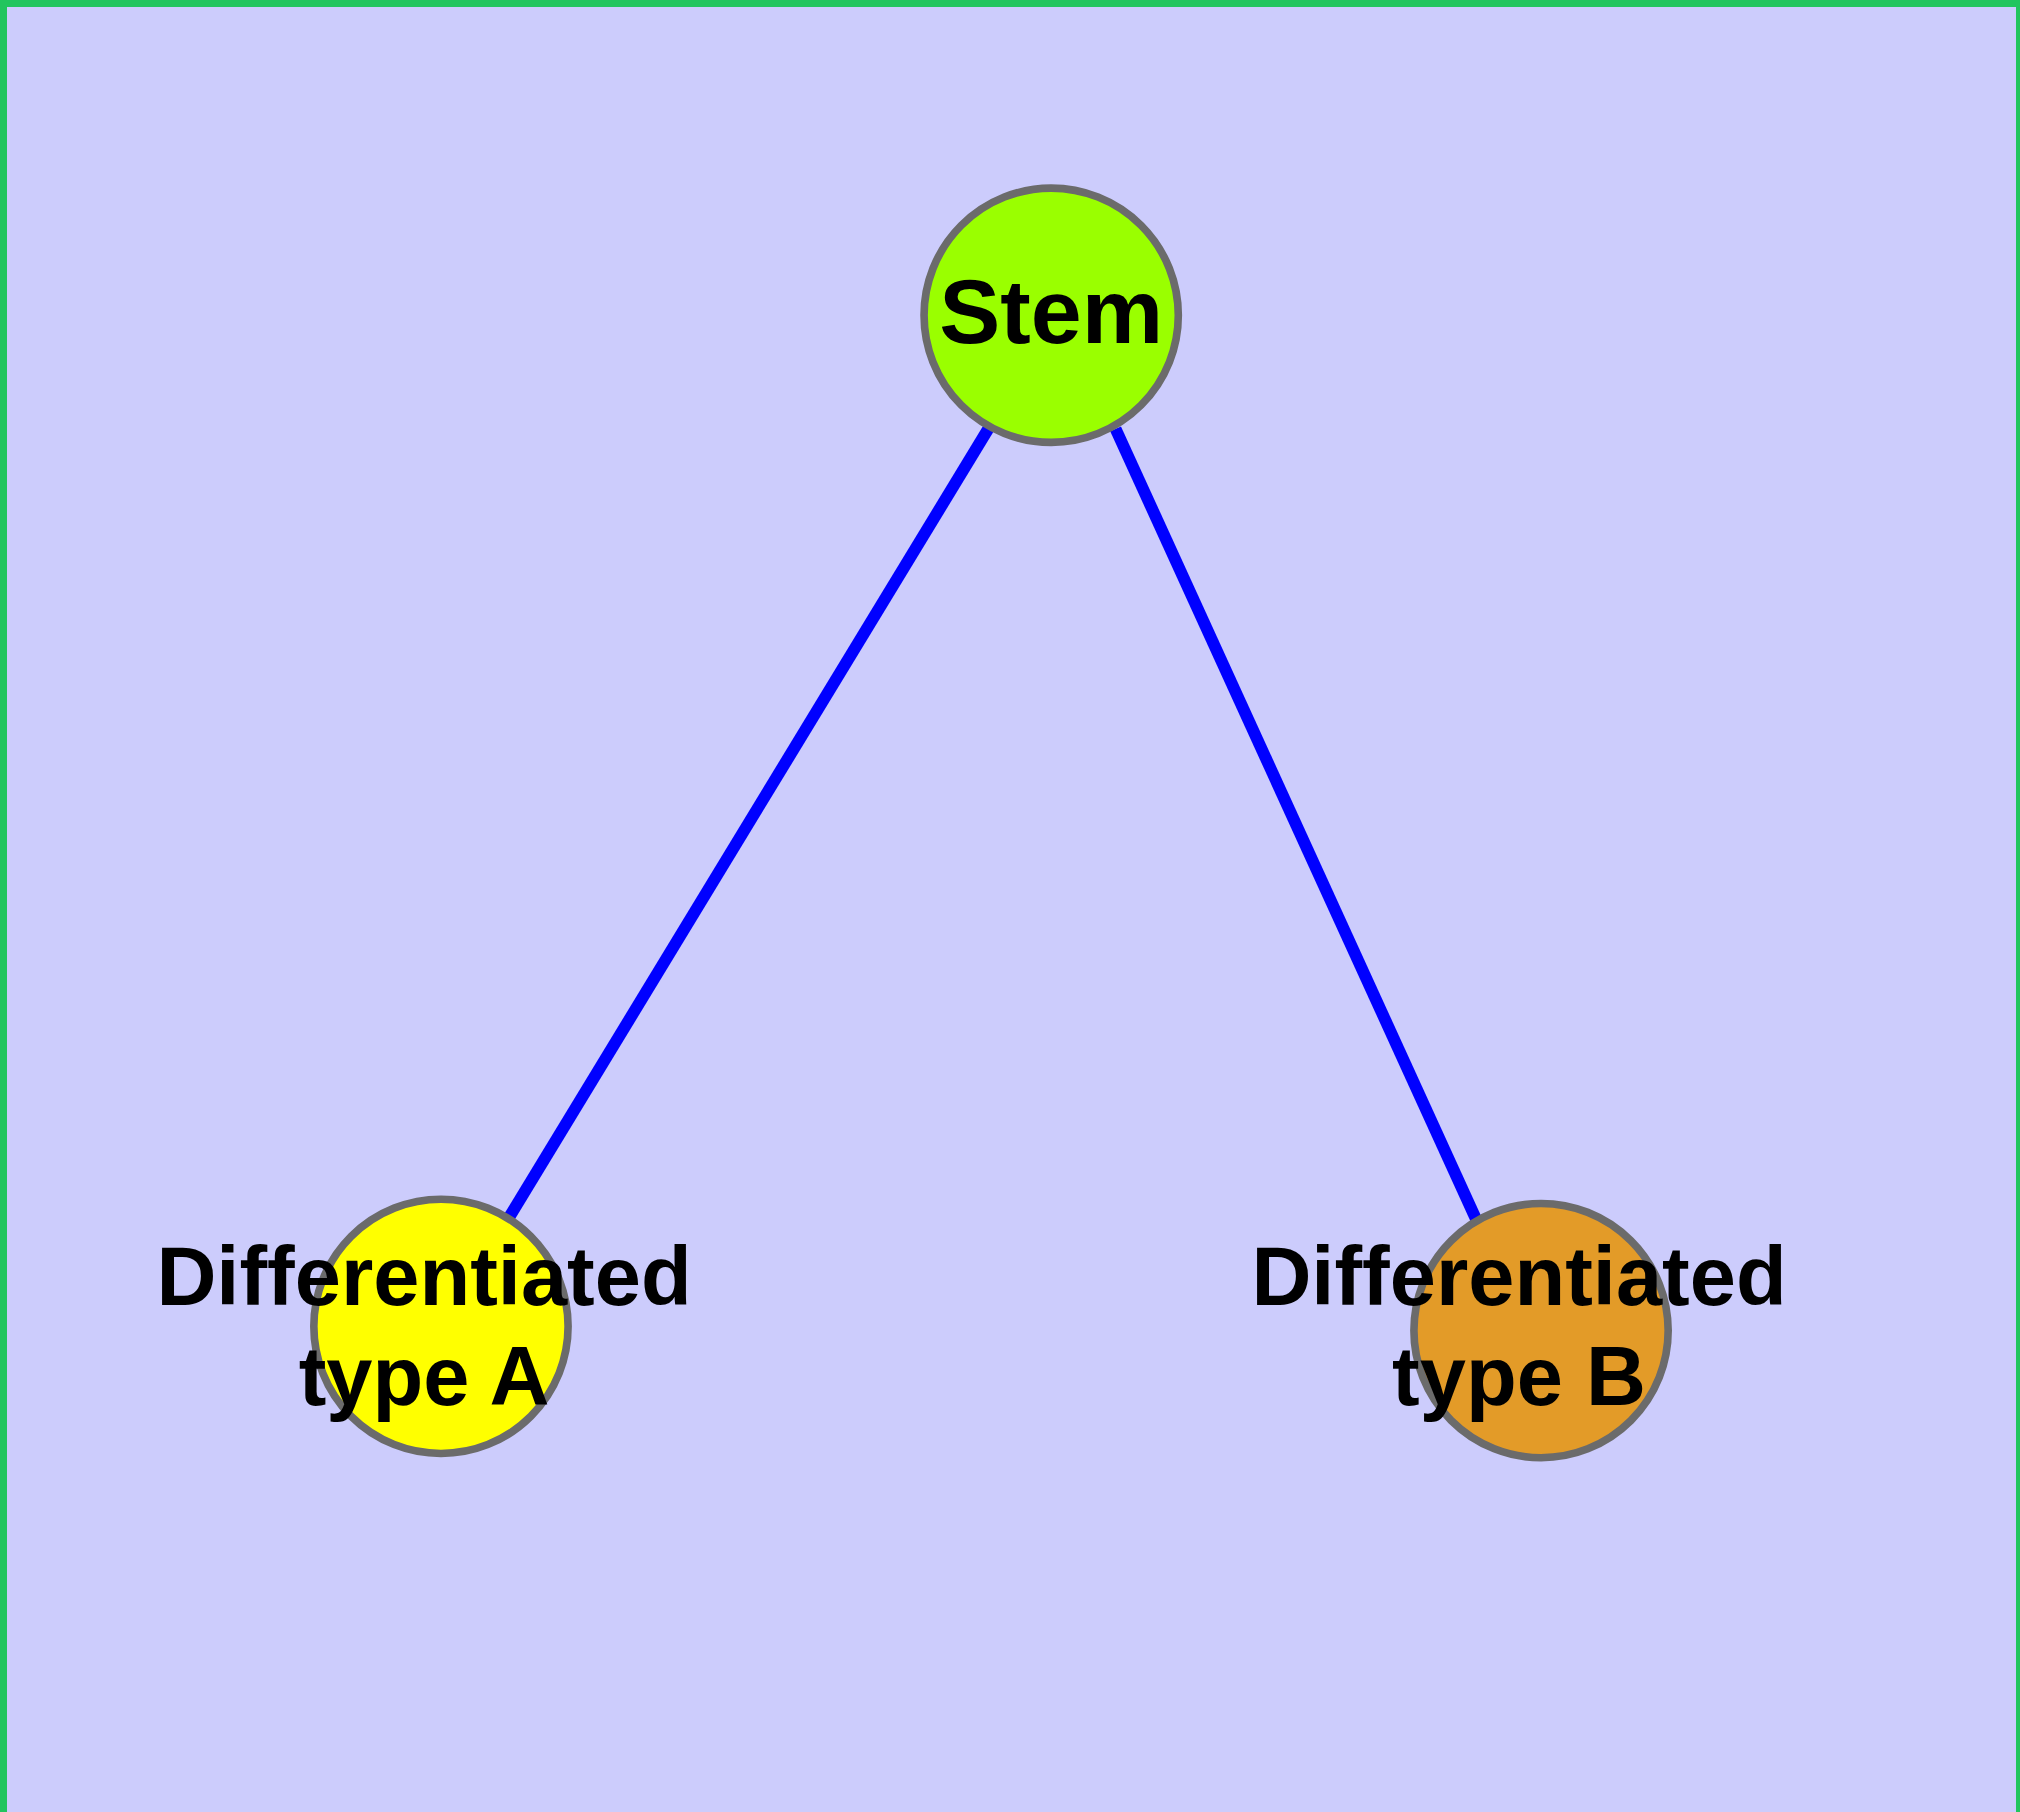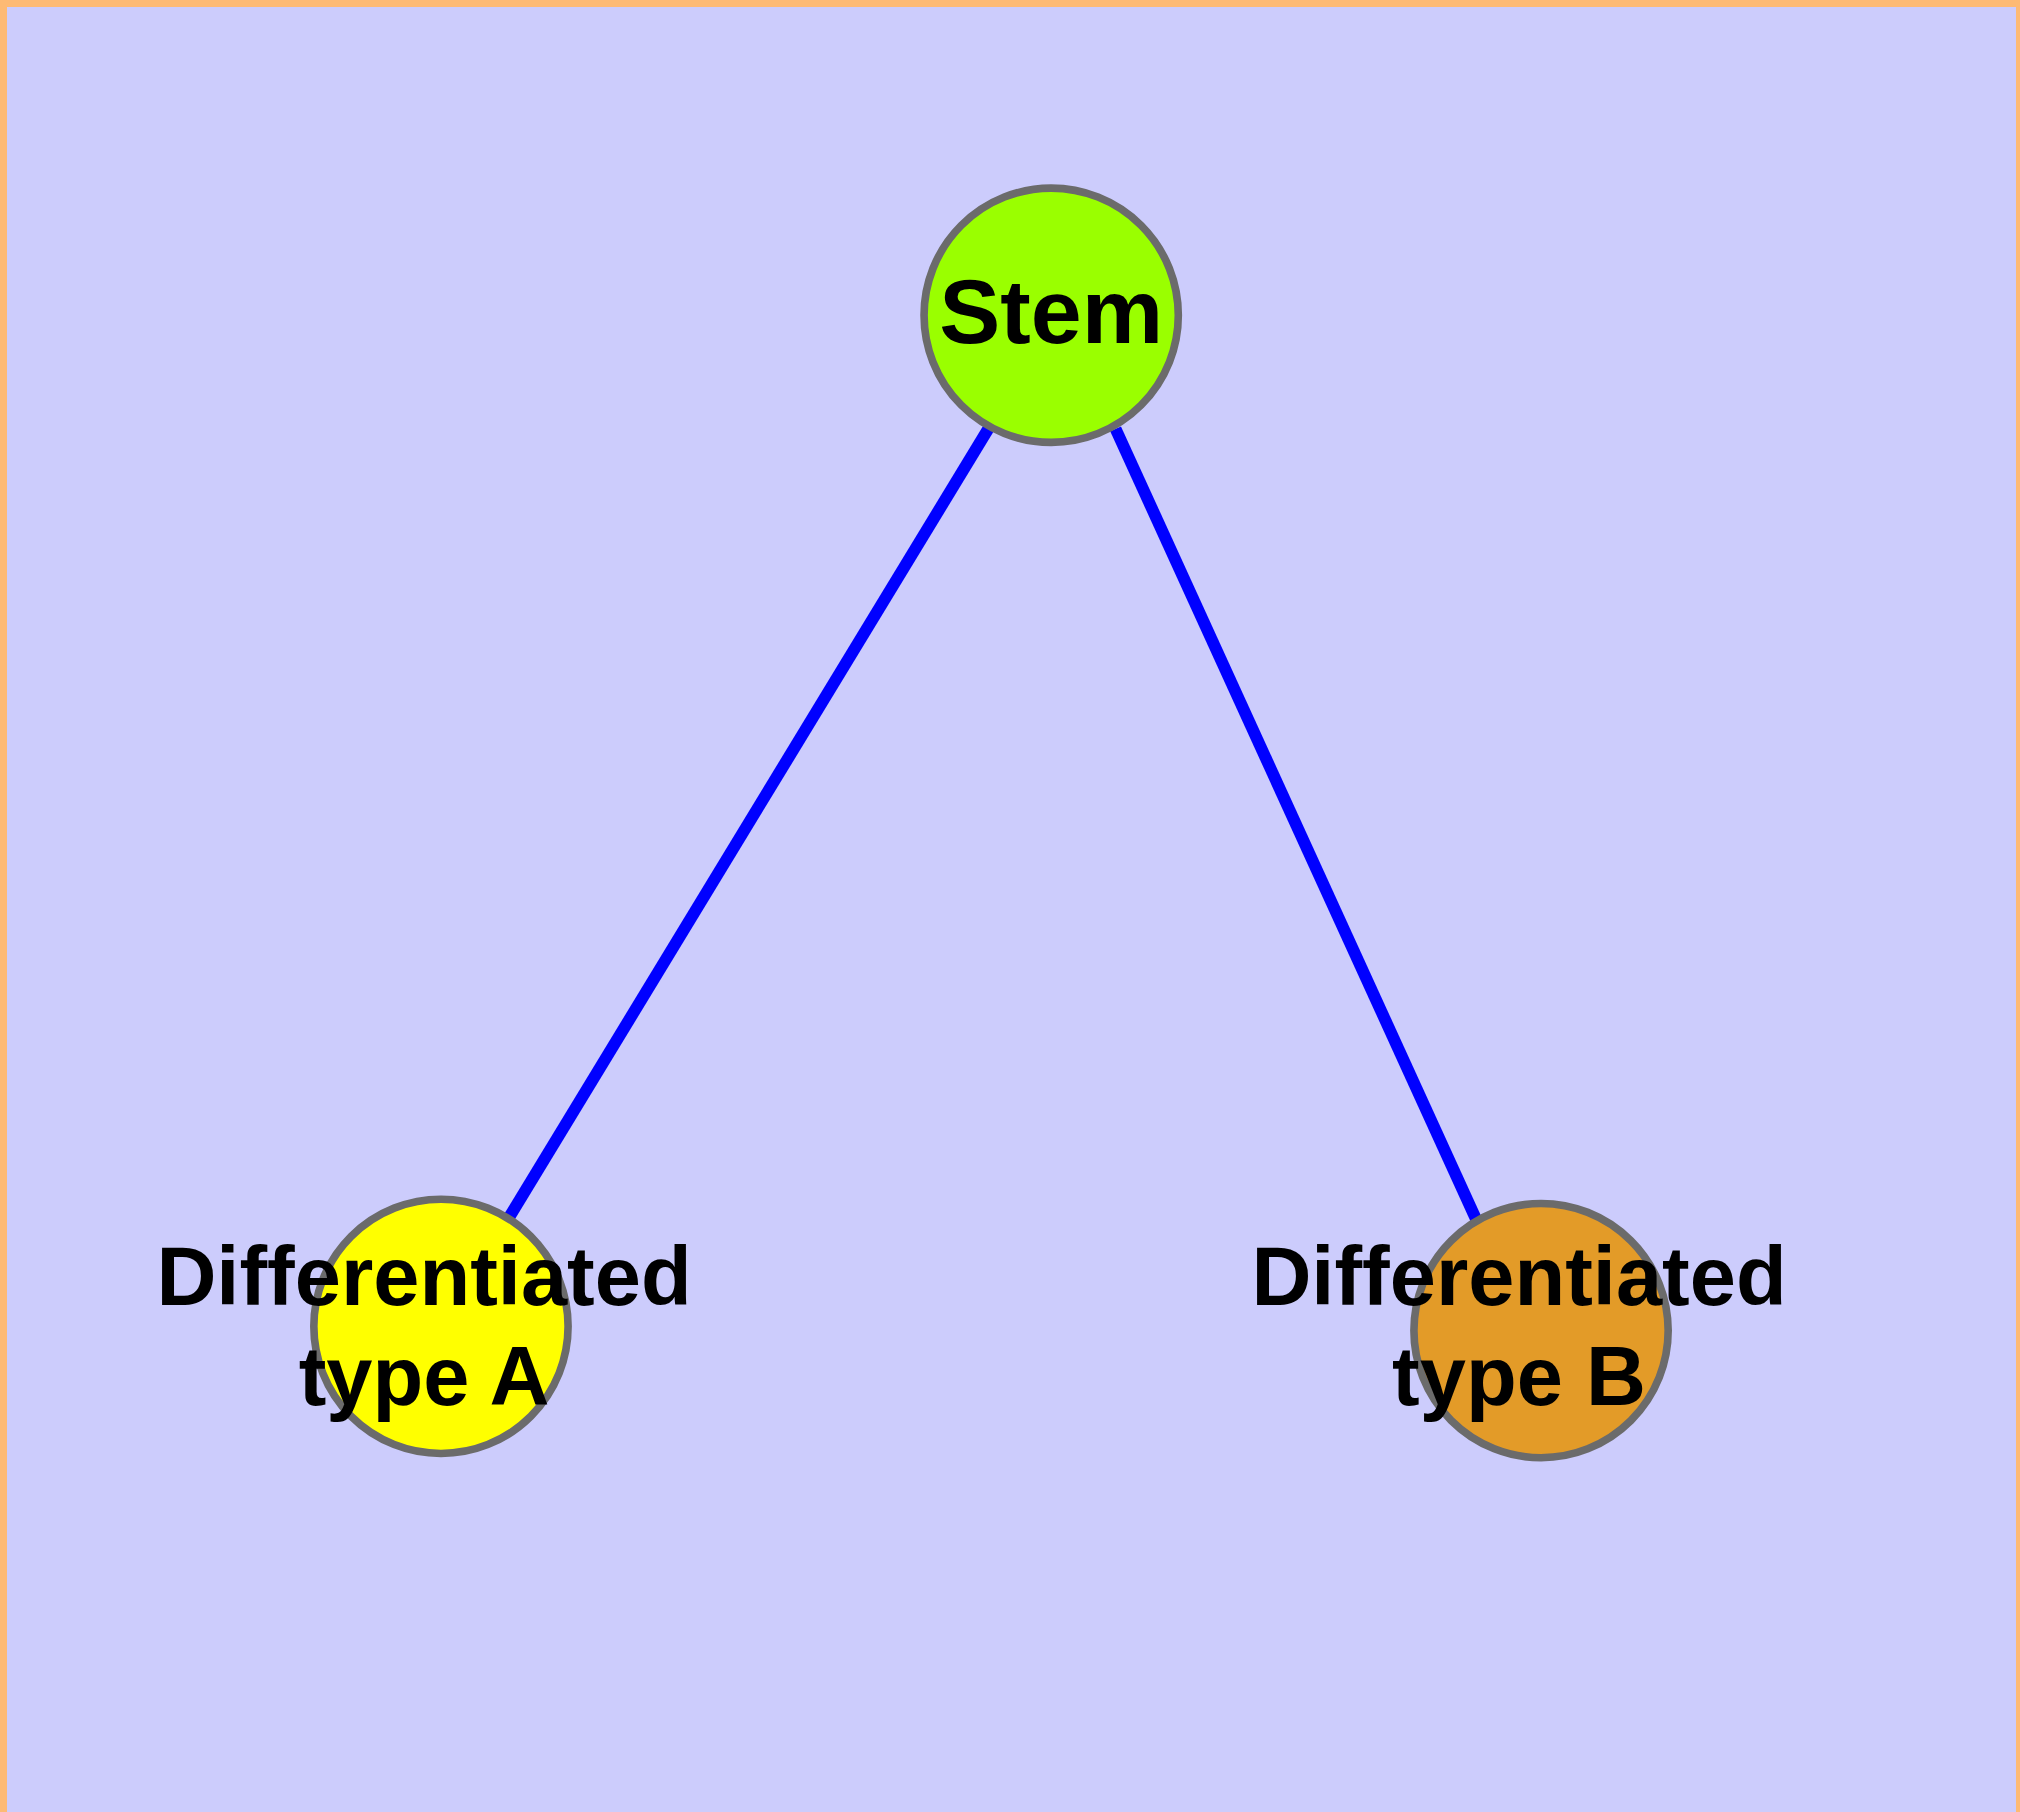--- a/index.html
+++ b/index.html
@@ -8,21 +8,21 @@
     padding: 0;
     background: #ffffff;
   }
   body {
     font-family: "Liberation Sans", sans-serif;
   }
   #canvas-wrap {
     position: relative;
     width: 2021px;
     height: 1812px;
-    background: #fdba74;
+    background: #22c55e;
     overflow: hidden;
   }
   #graph-bg {
     position: absolute;
     left: 6.8px;
     top: 6.8px;
     width: 2009px;
     height: 1805px;
     background: #ccccfc;
   }

